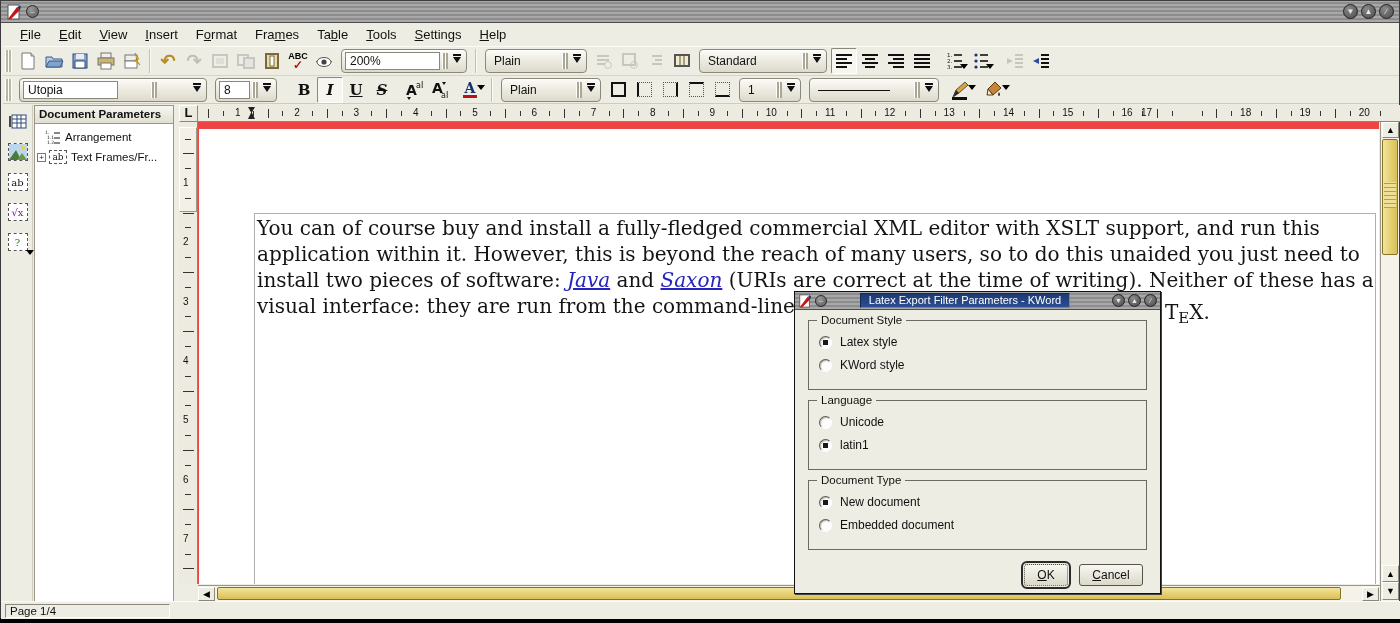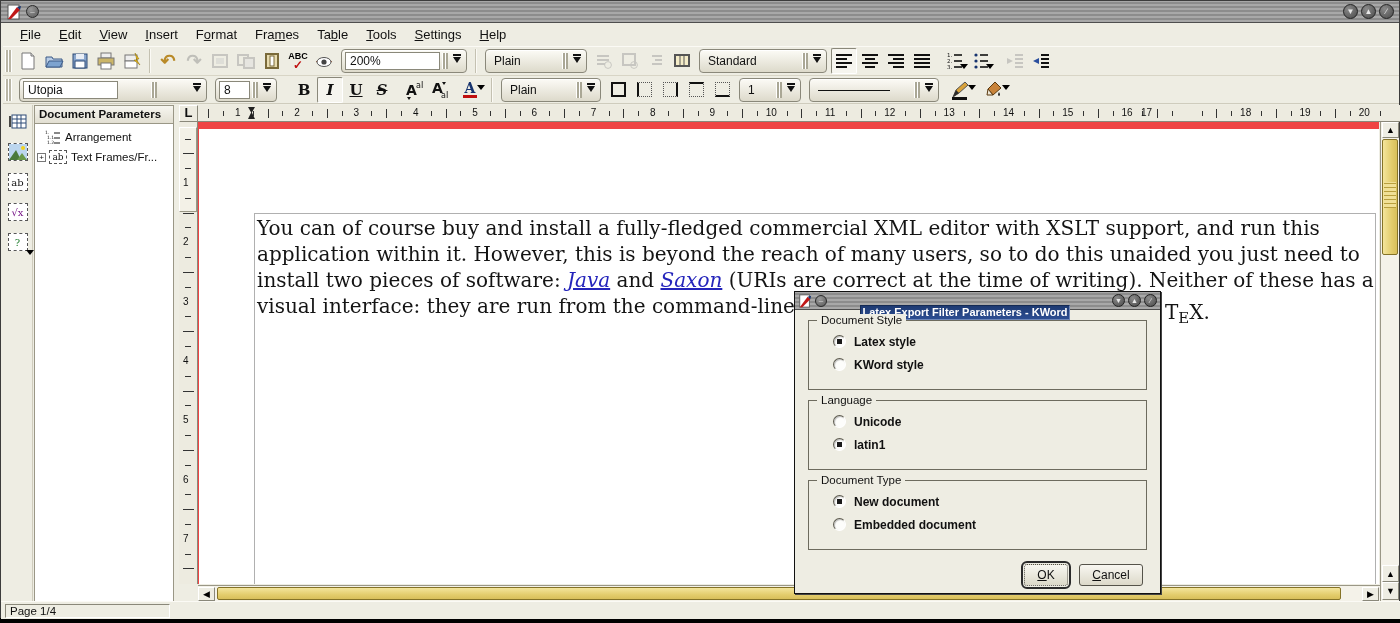--- a/index.html
+++ b/index.html
@@ -112,29 +112,29 @@
   #statusbar { position:absolute; left:0px; top:600px; width:1400px; height:18px; background:#eeede3;
     border-top:1px solid #fbfaf5; }
   #page-indicator { position:absolute; left:4px; top:2px; width:165px; height:14px; border:1px solid;
     border-color:#8a887a #fff #fff #8a887a; font-size:11.5px; padding:0 4px; color:#111; line-height:12px; }
 
   
   #dialog { position:absolute; left:793px; top:290px; width:367px; height:303px; background:#eeede3;
     border:1px solid #111; box-shadow:1px 1px 0 #444; z-index:50; }
   #dlg-titlebar { position:relative; height:18px; background:repeating-linear-gradient(0deg,#a8a8a8 0 2px,#8c8c8c 2px 4px);
     border-bottom:1px solid #4e4e4e; display:flex; align-items:center; }
-  #dlg-title-inset { position:absolute; left:65px; right:90px; top:13px; height:15px;
+  #dlg-title-inset { position:absolute; left:65px; right:90px; top:1px; height:15px;
     background:linear-gradient(180deg,#1d3a72,#2c4d92); border:1px solid; border-color:#142a54 #6d86b8 #6d86b8 #142a54;
-    color:#fff; font-size:11px; font-weight:bold; text-align:center; line-height:13px; white-space:nowrap; }
+    color:#fff; font-size:11px; font-weight:normal; text-align:center; line-height:13px; white-space:nowrap; }
   #dlg-titlebar .tb-circle { width:13px; height:13px; font-size:7px; line-height:11px; }
   #dlg-title-btns { position:absolute; right:3px; top:2px; display:flex; }
   #dlg-body { padding:10px 13px 0 13px; }
   .group { position:relative; border:1px solid #6d6b5e; margin-bottom:10px; padding:12px 10px 8px 10px; }
   .group-label { position:absolute; top:-7px; left:8px; background:#eeede3; padding:0 4px; font-size:11.5px; color:#111; }
-  .radio-row { display:flex; margin:2px 0 9px 14px;font-weight:bold; }
+  .radio-row { display:flex; align-items:center; margin:2px 0 9px 0; }
   .radio { width:13px; height:13px; border-radius:50%; background:#fdfdfb; margin-right:8px; position:relative;
     border:1px solid; border-color:#5c5a4e #fff #fff #5c5a4e; box-shadow:inset 1px 1px 1px rgba(0,0,0,.25); }
   .radio.sel::after { content:""; position:absolute; left:3px; top:3px; width:5px; height:5px; background:#1a1a1a; }
   .radio-label { font-size:12px; color:#111; }
   #dlg-buttons { display:flex; justify-content:flex-end; margin-top:14px; padding-right:4px; }
   .dbtn { height:22px; min-width:64px; background:linear-gradient(180deg,#f8f7f1,#dcd9c9); border:1px solid #55534a;
     border-radius:3px; font-size:12px; color:#111; text-align:center; line-height:20px; margin-left:11px; padding:0 10px; }
   .dbtn.default { outline:2px solid #2b2b2b; outline-offset:1px; border-style:dotted; min-width:44px; }
   .dbtn u { text-decoration:underline; }
 

